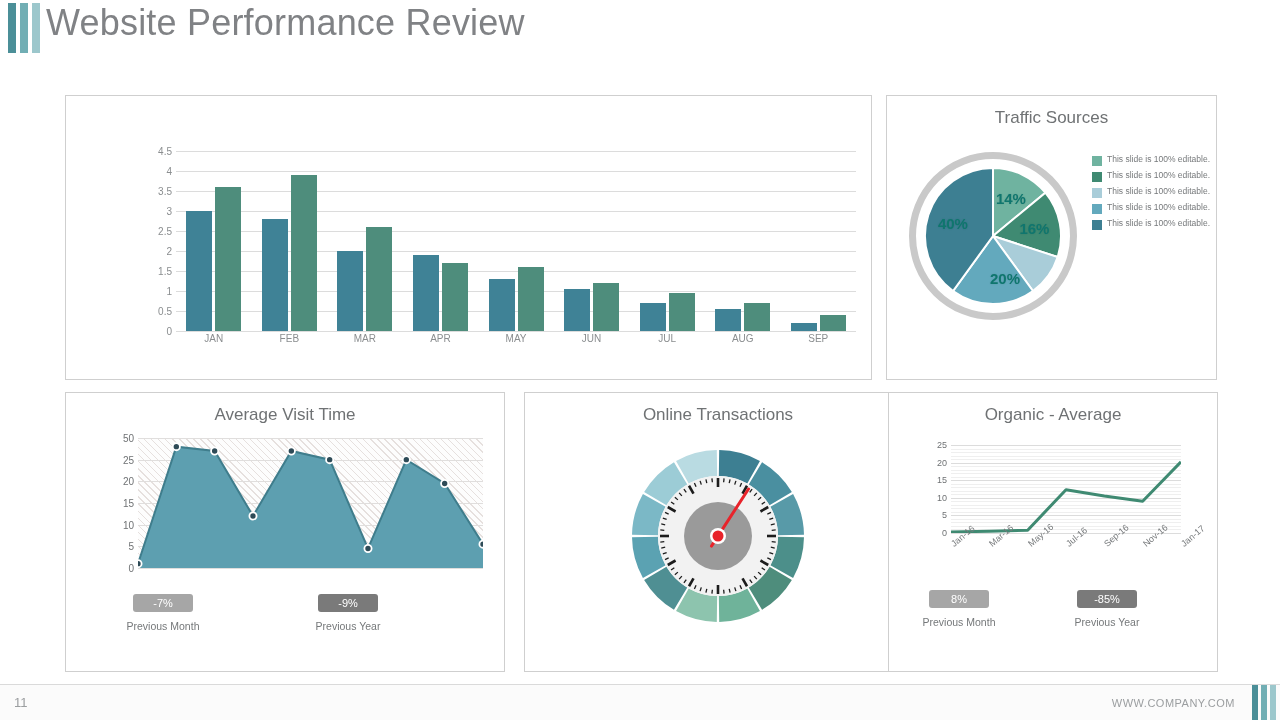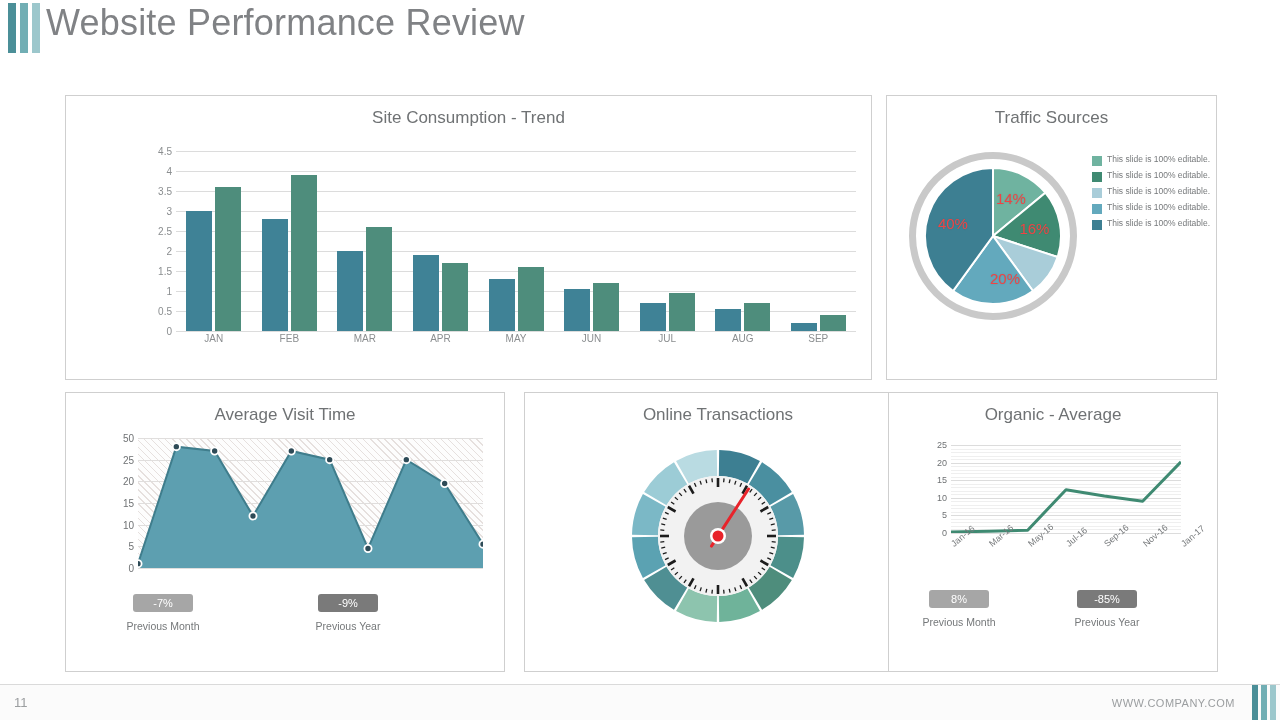--- a/index.html
+++ b/index.html
@@ -55,21 +55,21 @@
   .bar-xlabels span { flex:1; text-align:center; font-size:10px; color:#8a8d8f; }
 
   
   .pie-wrap { position:absolute; left:18px; top:52px; width:176px; height:180px; }
   .pie-ring {
     position:absolute; left:4px; top:4px; width:168px; height:168px;
     border-radius:50%; border:7px solid #c9c9c9; background:#fff;
   }
   .pie-svg { position:absolute; left:18px; top:18px; }
   .pie-lbl {
-    position:absolute; color:#ef4444; font-size:15px; font-weight:400;
+    position:absolute; color:#0f766e; font-size:15px; font-weight:700;
     transform:translate(-50%,-50%); text-shadow:0 0 2px rgba(0,0,0,.12);
   }
   .pie-legend { position:absolute; left:205px; top:22px; width:125px;margin-top:36px; }
   .lg-row { display:flex; align-items:flex-start; margin-bottom:4px; }
   .lg-sw { width:10px; height:10px; flex:0 0 10px; margin-top:2px; margin-right:5px; }
   .lg-tx { font-size:8.5px; color:#76797b; line-height:11px; }
 
   
   .area-plot { position:absolute; left:72px; top:45px; width:345px; height:130px; }
   .area-ylbls { position:absolute; left:-30px; top:0; width:26px; height:130px; }
@@ -131,21 +131,20 @@
 <div id="header">
   <div class="hdr-bars">
     <i class="hb1"></i>
     <i class="hb2"></i>
     <i class="hb3"></i>
   </div>
   <div id="page-title">Website Performance Review</div>
 </div>
 
 <div class="card" id="card-bar">
-  <div class="card-title">Site Consumption  - Trend</div>
   <div class="bar-plot">
     <div class="bar-axis-lbls" id="bar-ylabels">
         <span style="top: 180px;">0</span>
         <span style="top: 160px;">0.5</span>
         <span style="top: 140px;">1</span>
         <span style="top: 120px;">1.5</span>
         <span style="top: 100px;">2</span>
         <span style="top: 80px;">2.5</span>
         <span style="top: 60px;">3</span>
         <span style="top: 40px;">3.5</span>

